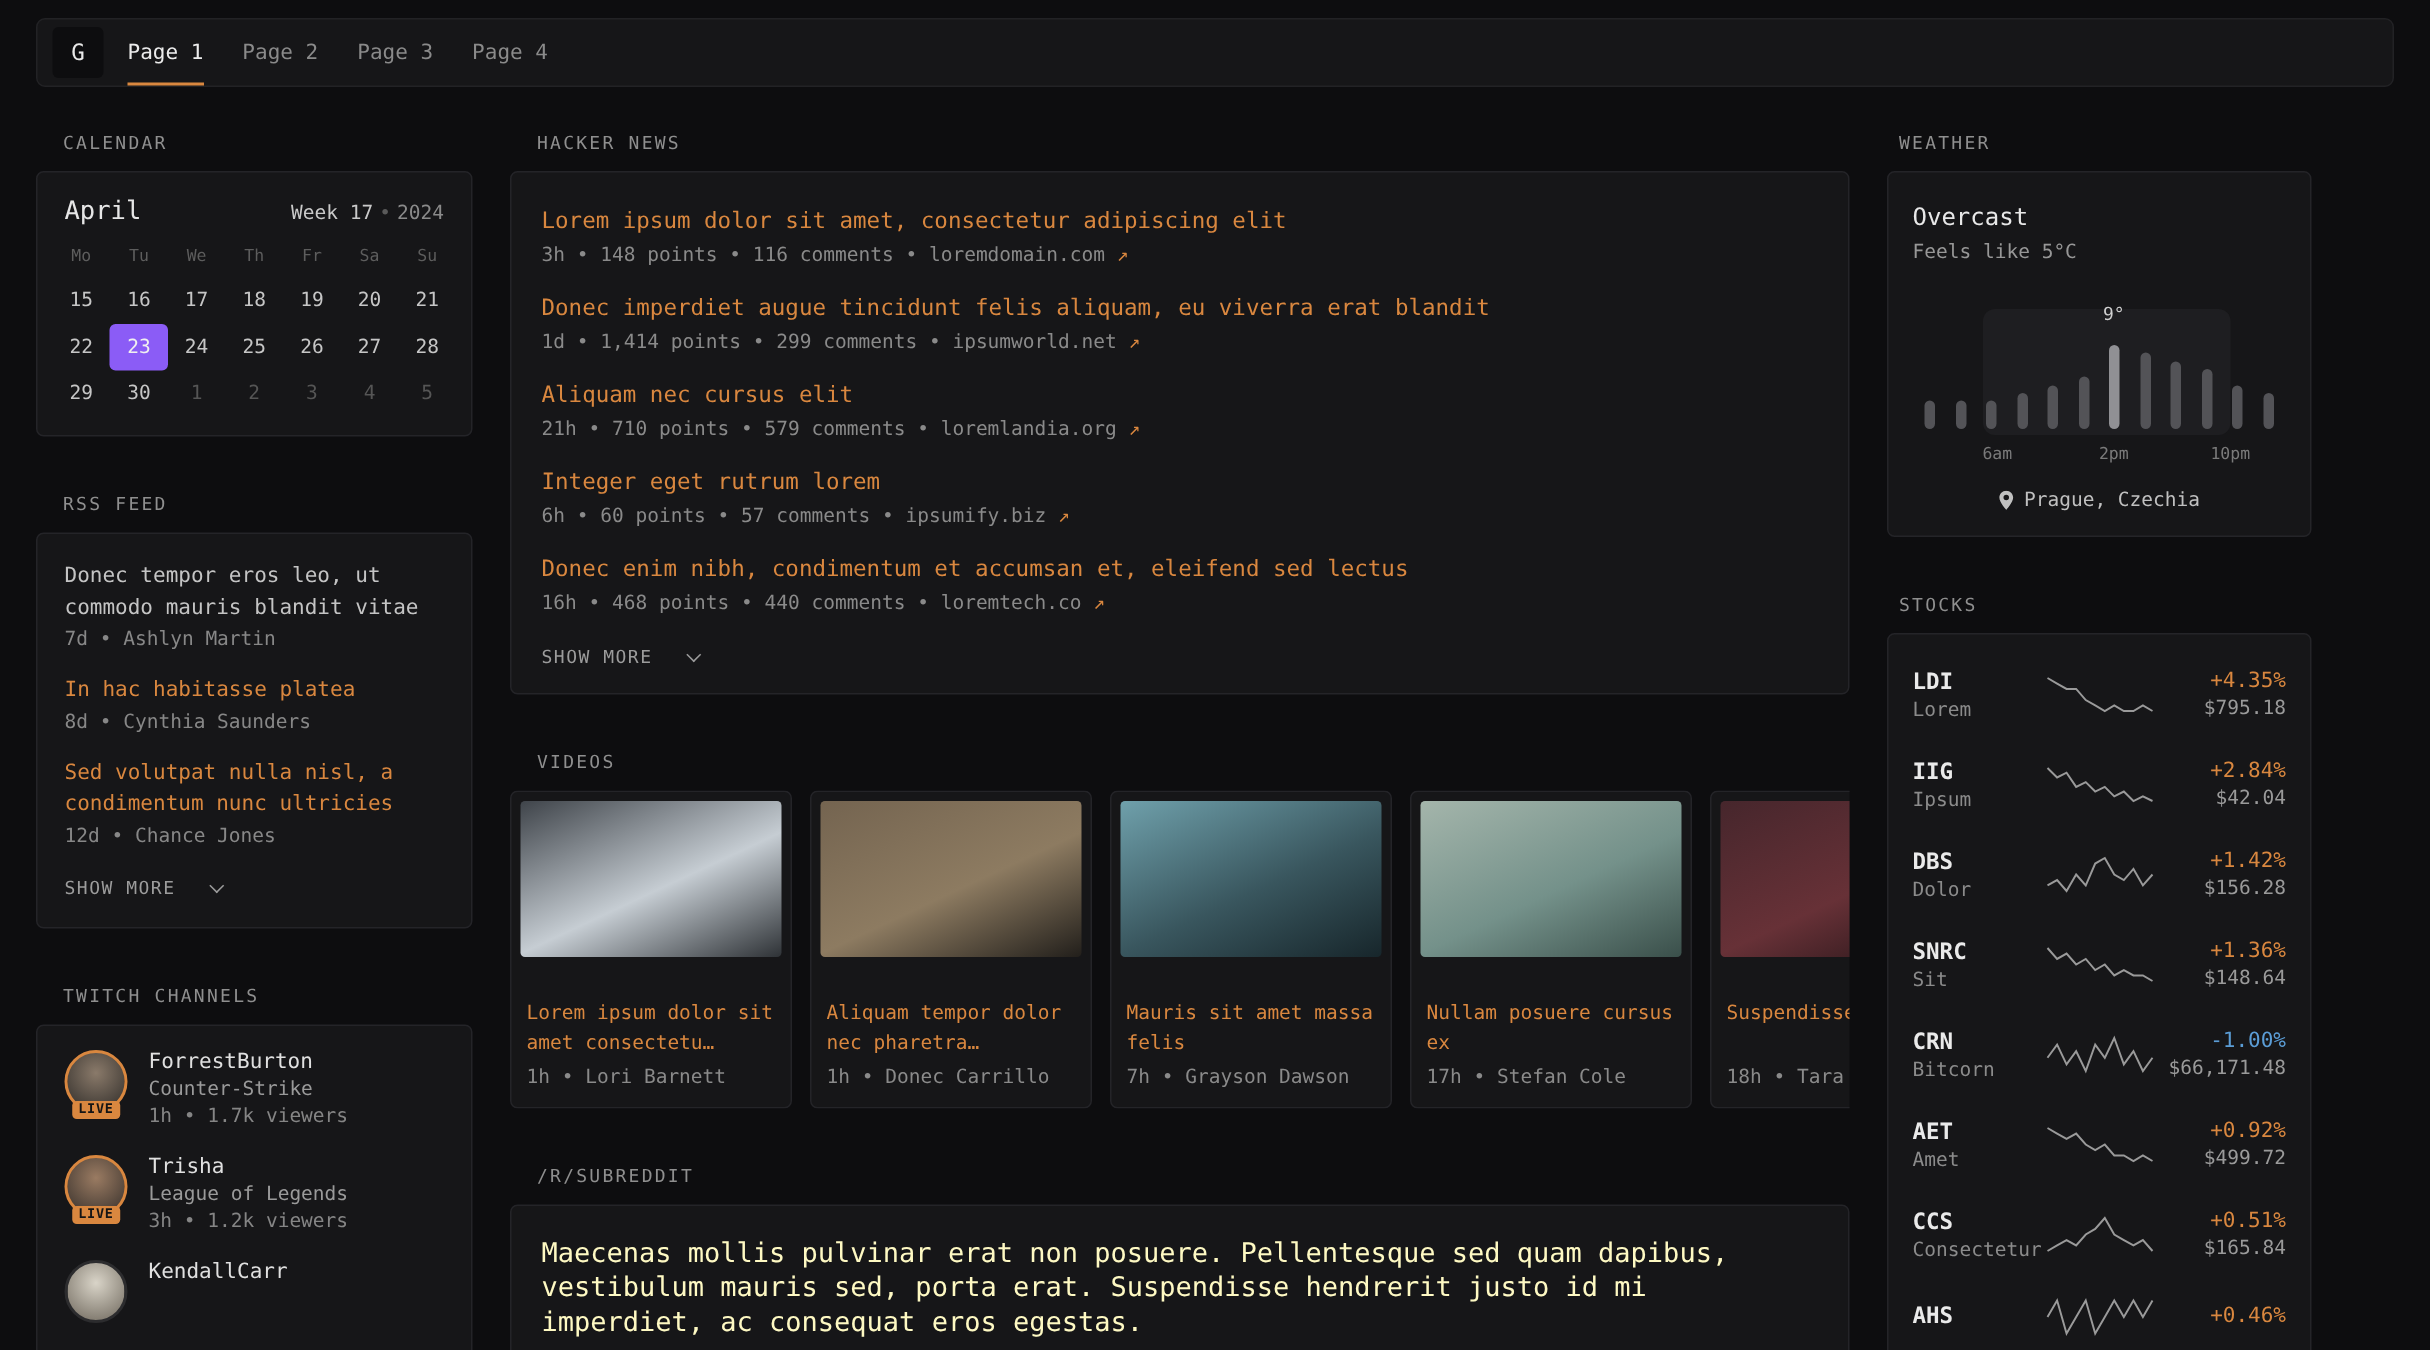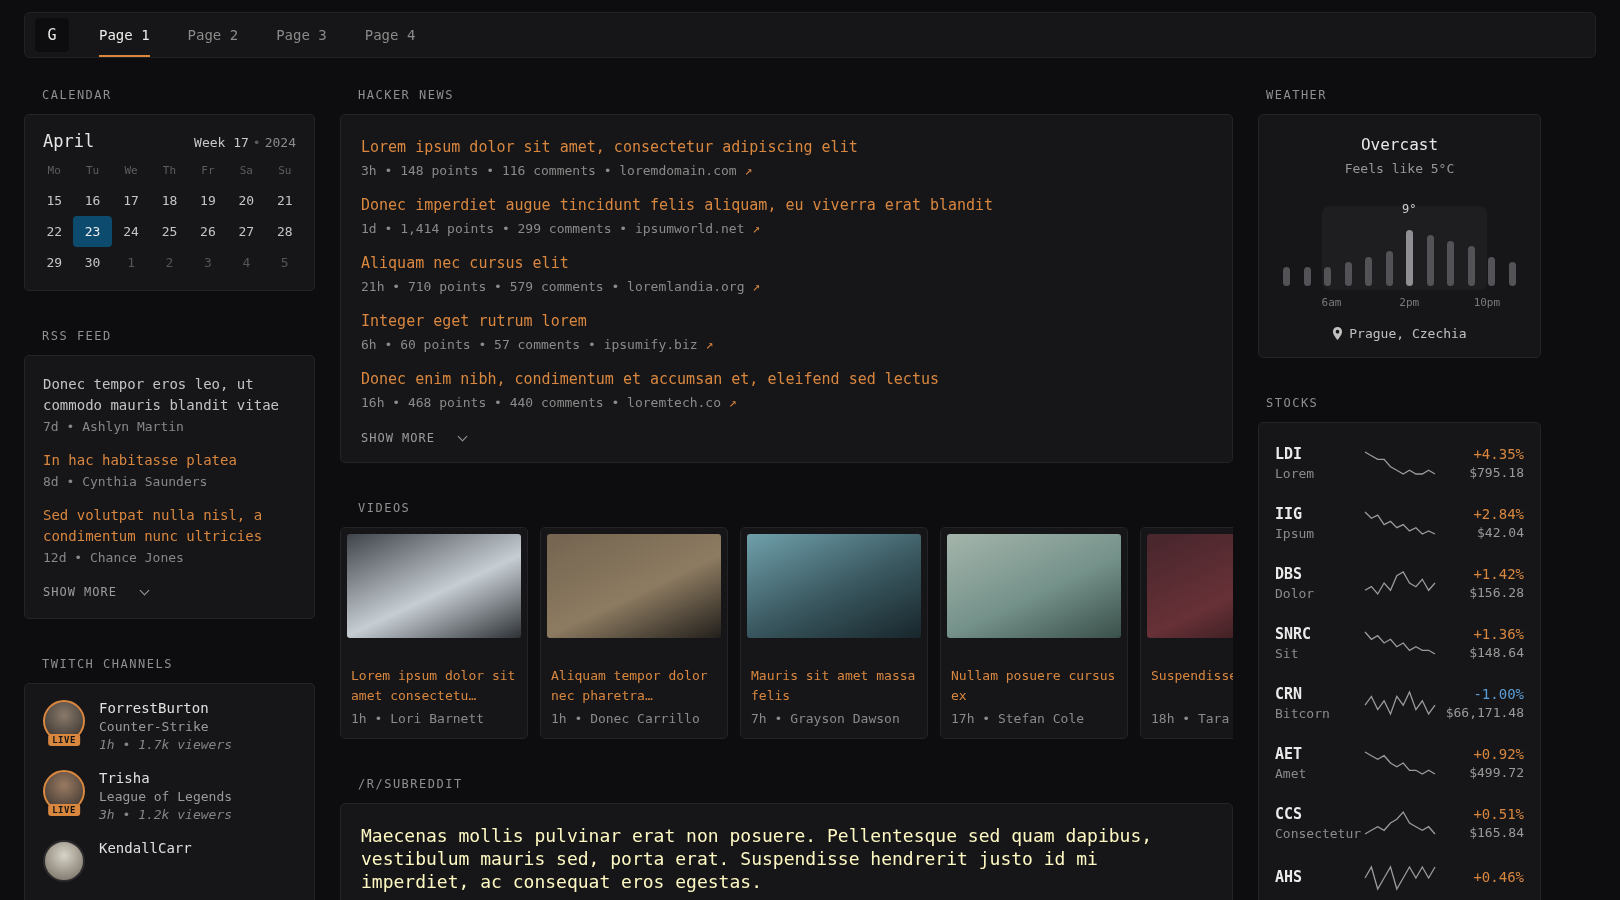--- a/index.html
+++ b/index.html
@@ -5,21 +5,21 @@
   * { margin:0; padding:0; box-sizing:border-box; }
   html,body { width:1620px; height:900px; overflow:hidden; background:#0d0d0f; color:#d6d6d6;
               font-family:"DejaVu Sans Mono","Liberation Mono",monospace; }
   a { text-decoration:none; color:inherit; cursor:pointer; }
 
   
   .header { margin:12px 24px 0; height:46px; background:#161618; border:1px solid #222225;
             border-radius:6px; display:flex; align-items:center; padding:0 8px; }
   .logo { width:34px; height:34px; margin-left:2px; background:#0d0d0f; border-radius:4px;
           display:flex; align-items:center; justify-content:center; font-size:15px; color:#e8e8e8; cursor:pointer; }
-  .tabs { display:flex; height:100%; margin-left:30px; gap:38px; }
+  .tabs { display:flex; height:100%; margin-left:16px; gap:26px; }
   .tab { display:flex; align-items:center; height:100%; font-size:14px; color:#8a8a8a;
          border-bottom:2px solid transparent; padding-top:2px; cursor:pointer; }
   .tab.active { color:#ececec; border-bottom-color:#d9873f; }
 
   
   .main { display:grid; grid-template-columns:291px 893px 283px; column-gap:25px;
           padding:30px 0 0 24px; align-items:start; }
   .widget { margin-bottom:38px; }
   .widget-title { font-size:12px; font-weight:normal; letter-spacing:1.5px; color:#8f8f8f; margin:0 0 12px 18px; }
   .right .widget-title { margin-left:8px; }
@@ -30,21 +30,21 @@
   .cal-month { font-size:17px; color:#e6e6e6; }
   .cal-week { font-size:13px; color:#c9c9c9; }
   .cal-week .dot { color:#5a5a5a; margin:0 4px; }
   .cal-week .year { color:#8a8a8a; }
   .cal-grid { display:grid; grid-template-columns:repeat(7,1fr); padding:2px 10px 0; }
   .cal-grid.last { padding-bottom:12px; }
   .cal-h { height:26px; display:flex; align-items:center; justify-content:center; font-size:11px; color:#5d5d5d; }
   .cal-d { height:31px; display:flex; align-items:center; justify-content:center; font-size:13px;
            color:#c6c6c6; border-radius:4px; cursor:pointer; }
   .cal-d.dim { color:#555; }
-  .cal-d.selected { background:#0c4a6e; color:#f0f0f0; }
+  .cal-d.selected { background:#8b5cf6; color:#f0f0f0; }
 
   
   .feed-card { padding:18px; }
   .feed-item { margin-bottom:16px; }
   .feed-title { display:block; font-size:14px; line-height:21px; color:#d9873f; }
   .feed-title.muted { color:#c4c4c4; }
   .feed-meta { margin-top:3px; font-size:13px; color:#878787; }
   .show-more { display:inline-flex; align-items:center; gap:24px; font-size:12px; letter-spacing:1px;
                color:#9c9c9c; margin-top:2px; cursor:pointer; }
   .chev { width:7px; height:7px; border-right:1.5px solid #9c9c9c; border-bottom:1.5px solid #9c9c9c;
@@ -53,21 +53,21 @@
   
   .twitch-card { padding:16px 18px 8px; }
   .channel { display:flex; gap:14px; margin-bottom:18px; cursor:pointer; }
   .avatar-wrap { position:relative; width:42px; height:46px; flex-shrink:0; }
   .avatar { width:42px; height:42px; border-radius:50%; border:2px solid #2c2c2e; }
   .channel.live .avatar { border-color:#d9873f; }
   .live-badge { position:absolute; left:50%; bottom:0; transform:translateX(-50%); background:#d9873f;
                 color:#151515; font-size:9px; font-weight:bold; letter-spacing:.5px; padding:1px 4px; border-radius:3px; }
   .ch-name { font-size:14px; color:#e0e0e0; }
   .ch-game { font-size:13px; color:#9a9a9a; margin-top:3px; }
-  .ch-meta { font-size:13px; color:#858585; margin-top:3px;font-style:italic; }
+  .ch-meta { font-size:13px; color:#858585; margin-top:3px; }
 
   
   .hn-card { padding:22px 20px 16px; }
   .hn-item { margin-bottom:17px; }
   .hn-title { display:block; font-size:15px; line-height:21px; color:#d9873f; }
   .hn-meta { margin-top:5px; font-size:13px; color:#8a8a8a; }
   .ext-arrow { color:#d9873f; }
 
   
   .video-row { display:flex; gap:12px; overflow:hidden; }
@@ -77,21 +77,21 @@
   .video-title { display:block; margin:28px 4px 5px; font-size:13px; line-height:20px; color:#d9873f;
                  height:40px; overflow:hidden; }
   .video-meta { margin:0 4px 6px; font-size:13px; color:#8a8a8a; }
 
   
   .reddit-card { padding:20px; }
   .reddit-title { display:block; font-size:18px; line-height:23px; color:#fef9c3; }
   .reddit-meta { margin-top:6px; font-size:13px; color:#8a8a8a; }
 
   
-  .weather-card { padding:20px 16px 16px; text-align:center; }
+  .weather-card { padding:20px 16px 16px; }
   .w-cond { font-size:16px; color:#e8e8e8; }
   .w-feels { margin-top:7px; font-size:13px; color:#979797; }
   .w-chart { position:relative; height:90px; margin:20px 8px 0; }
   .w-band { position:absolute; top:10px; bottom:-4px; background:#1e1e21; border-radius:8px; }
   .w-bars { position:absolute; left:0; right:0; bottom:0; display:flex; align-items:flex-end; justify-content:space-between; }
   .w-bar { width:7px; border-radius:4px; background:#535357; }
   .w-bar.peak { background:#909094; }
   .w-peak-label { position:absolute; top:6px; transform:translateX(-50%); font-size:12px; color:#d0d0d0; }
   .w-times { position:relative; height:14px; margin:10px 8px 0; }
   .w-time { position:absolute; transform:translateX(-50%); font-size:11px; color:#7a7a7a; }

